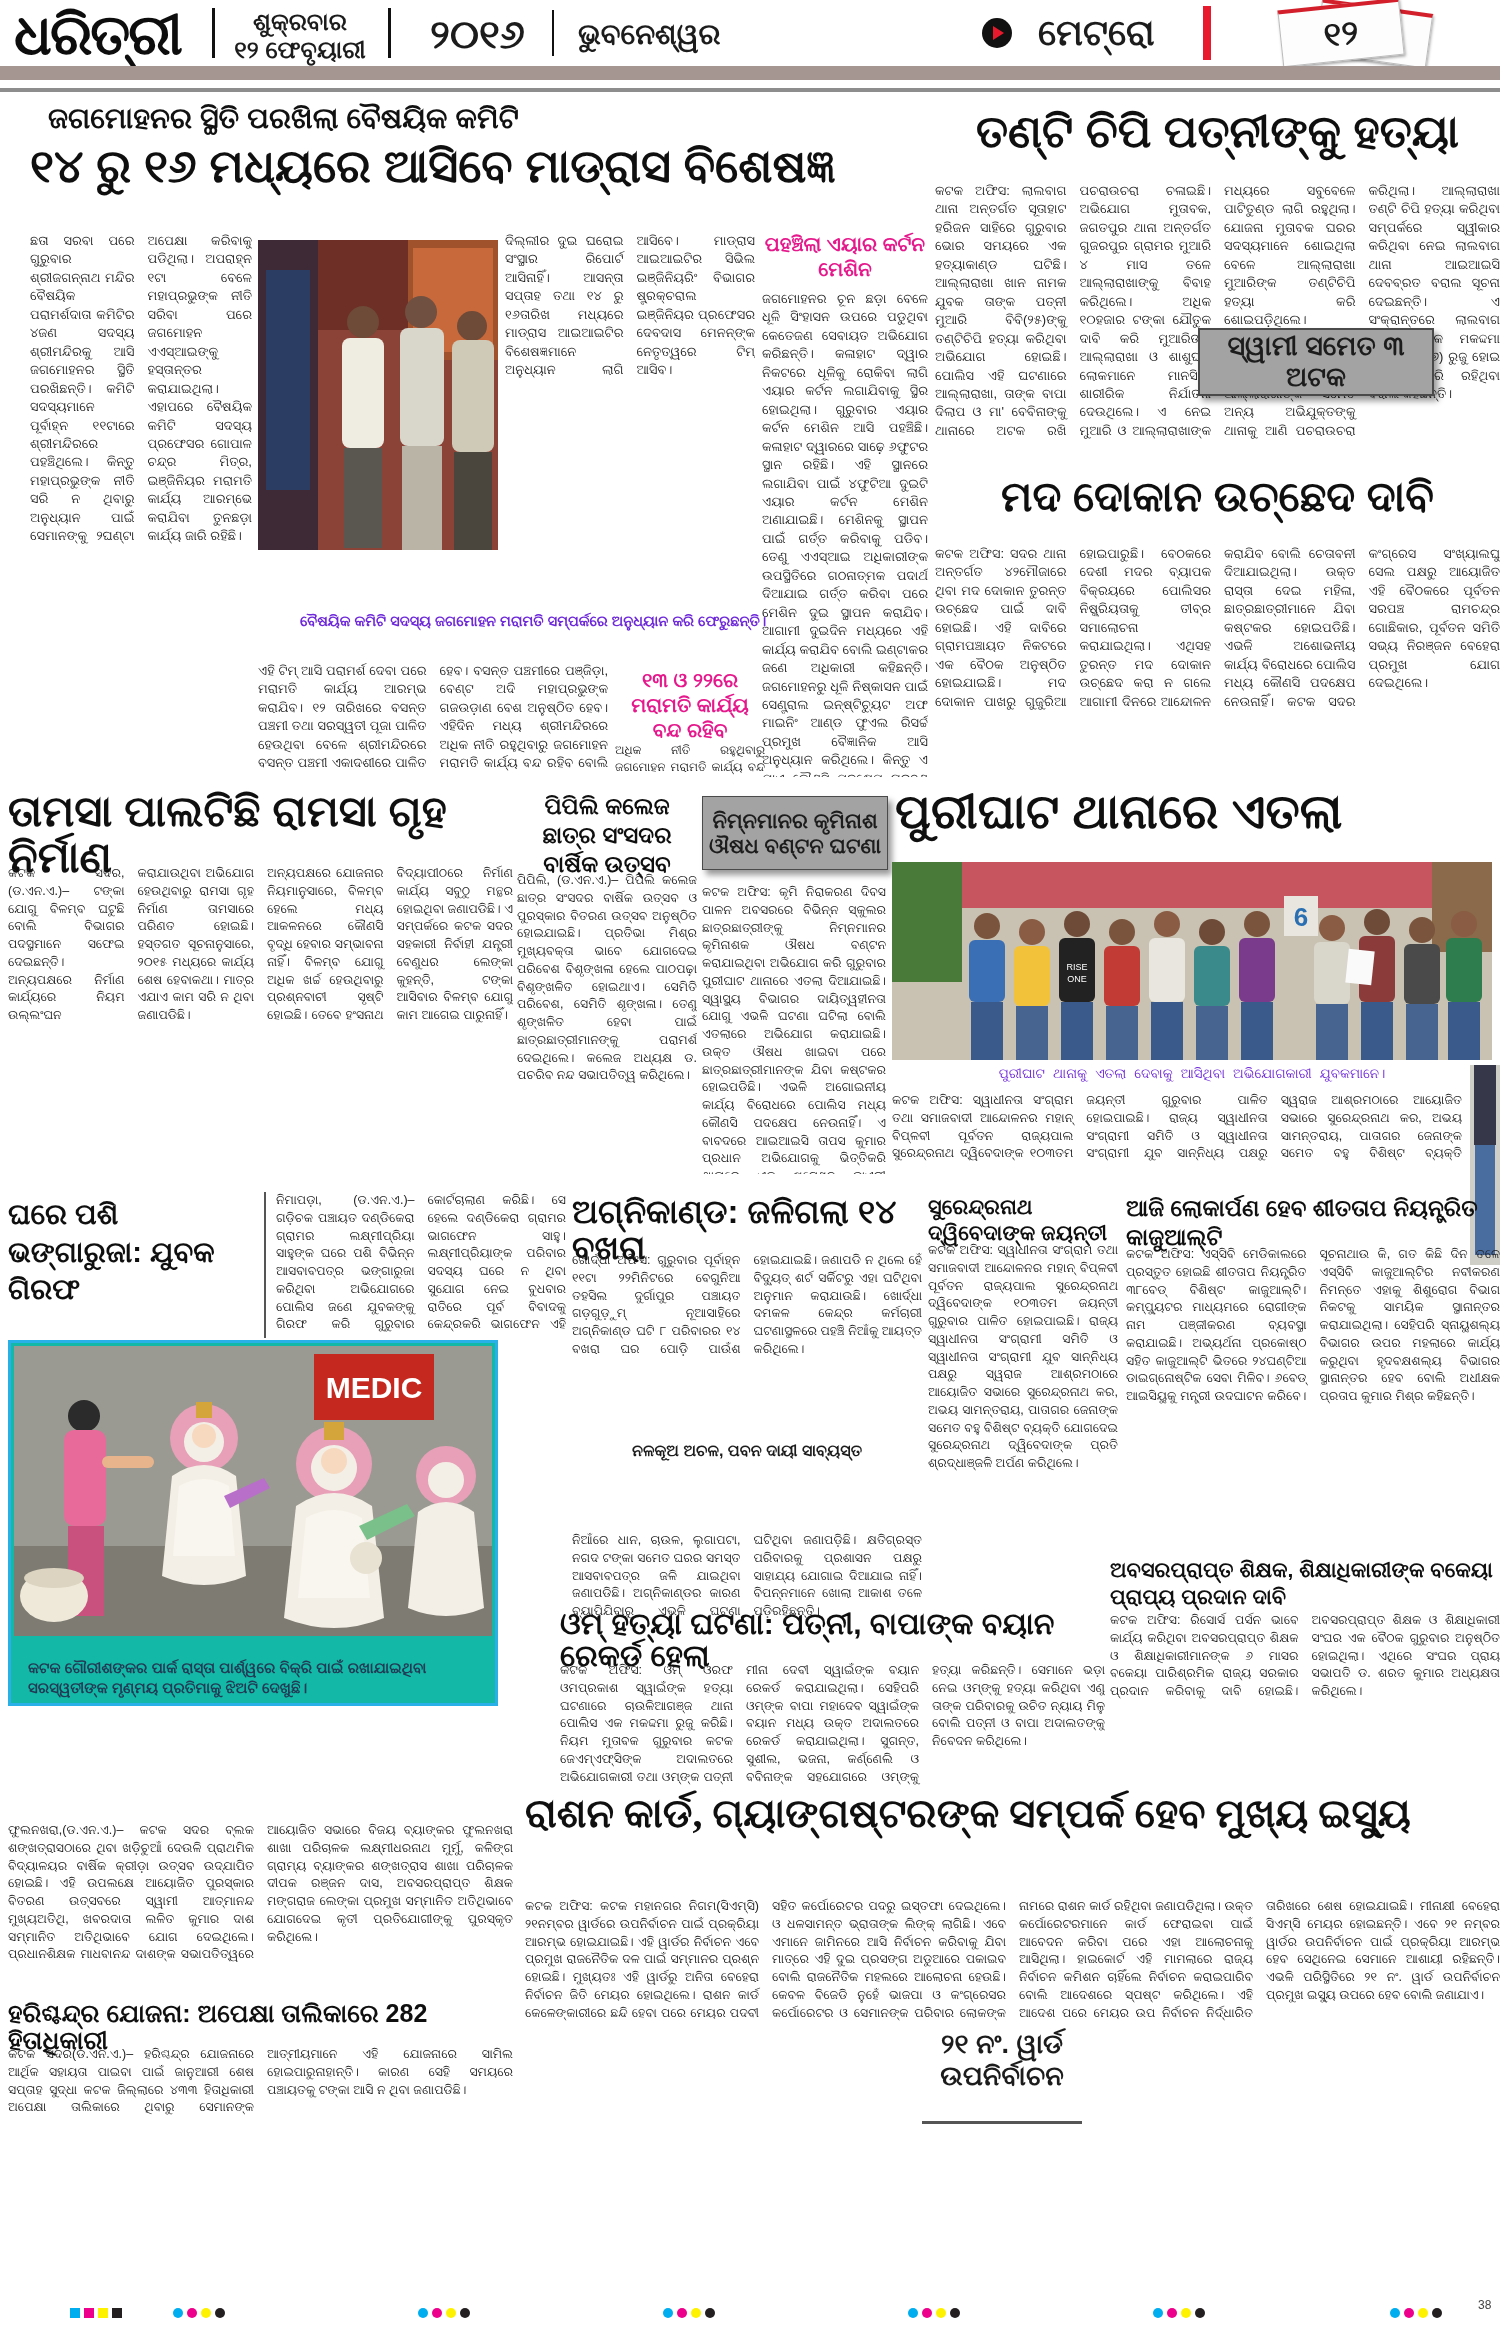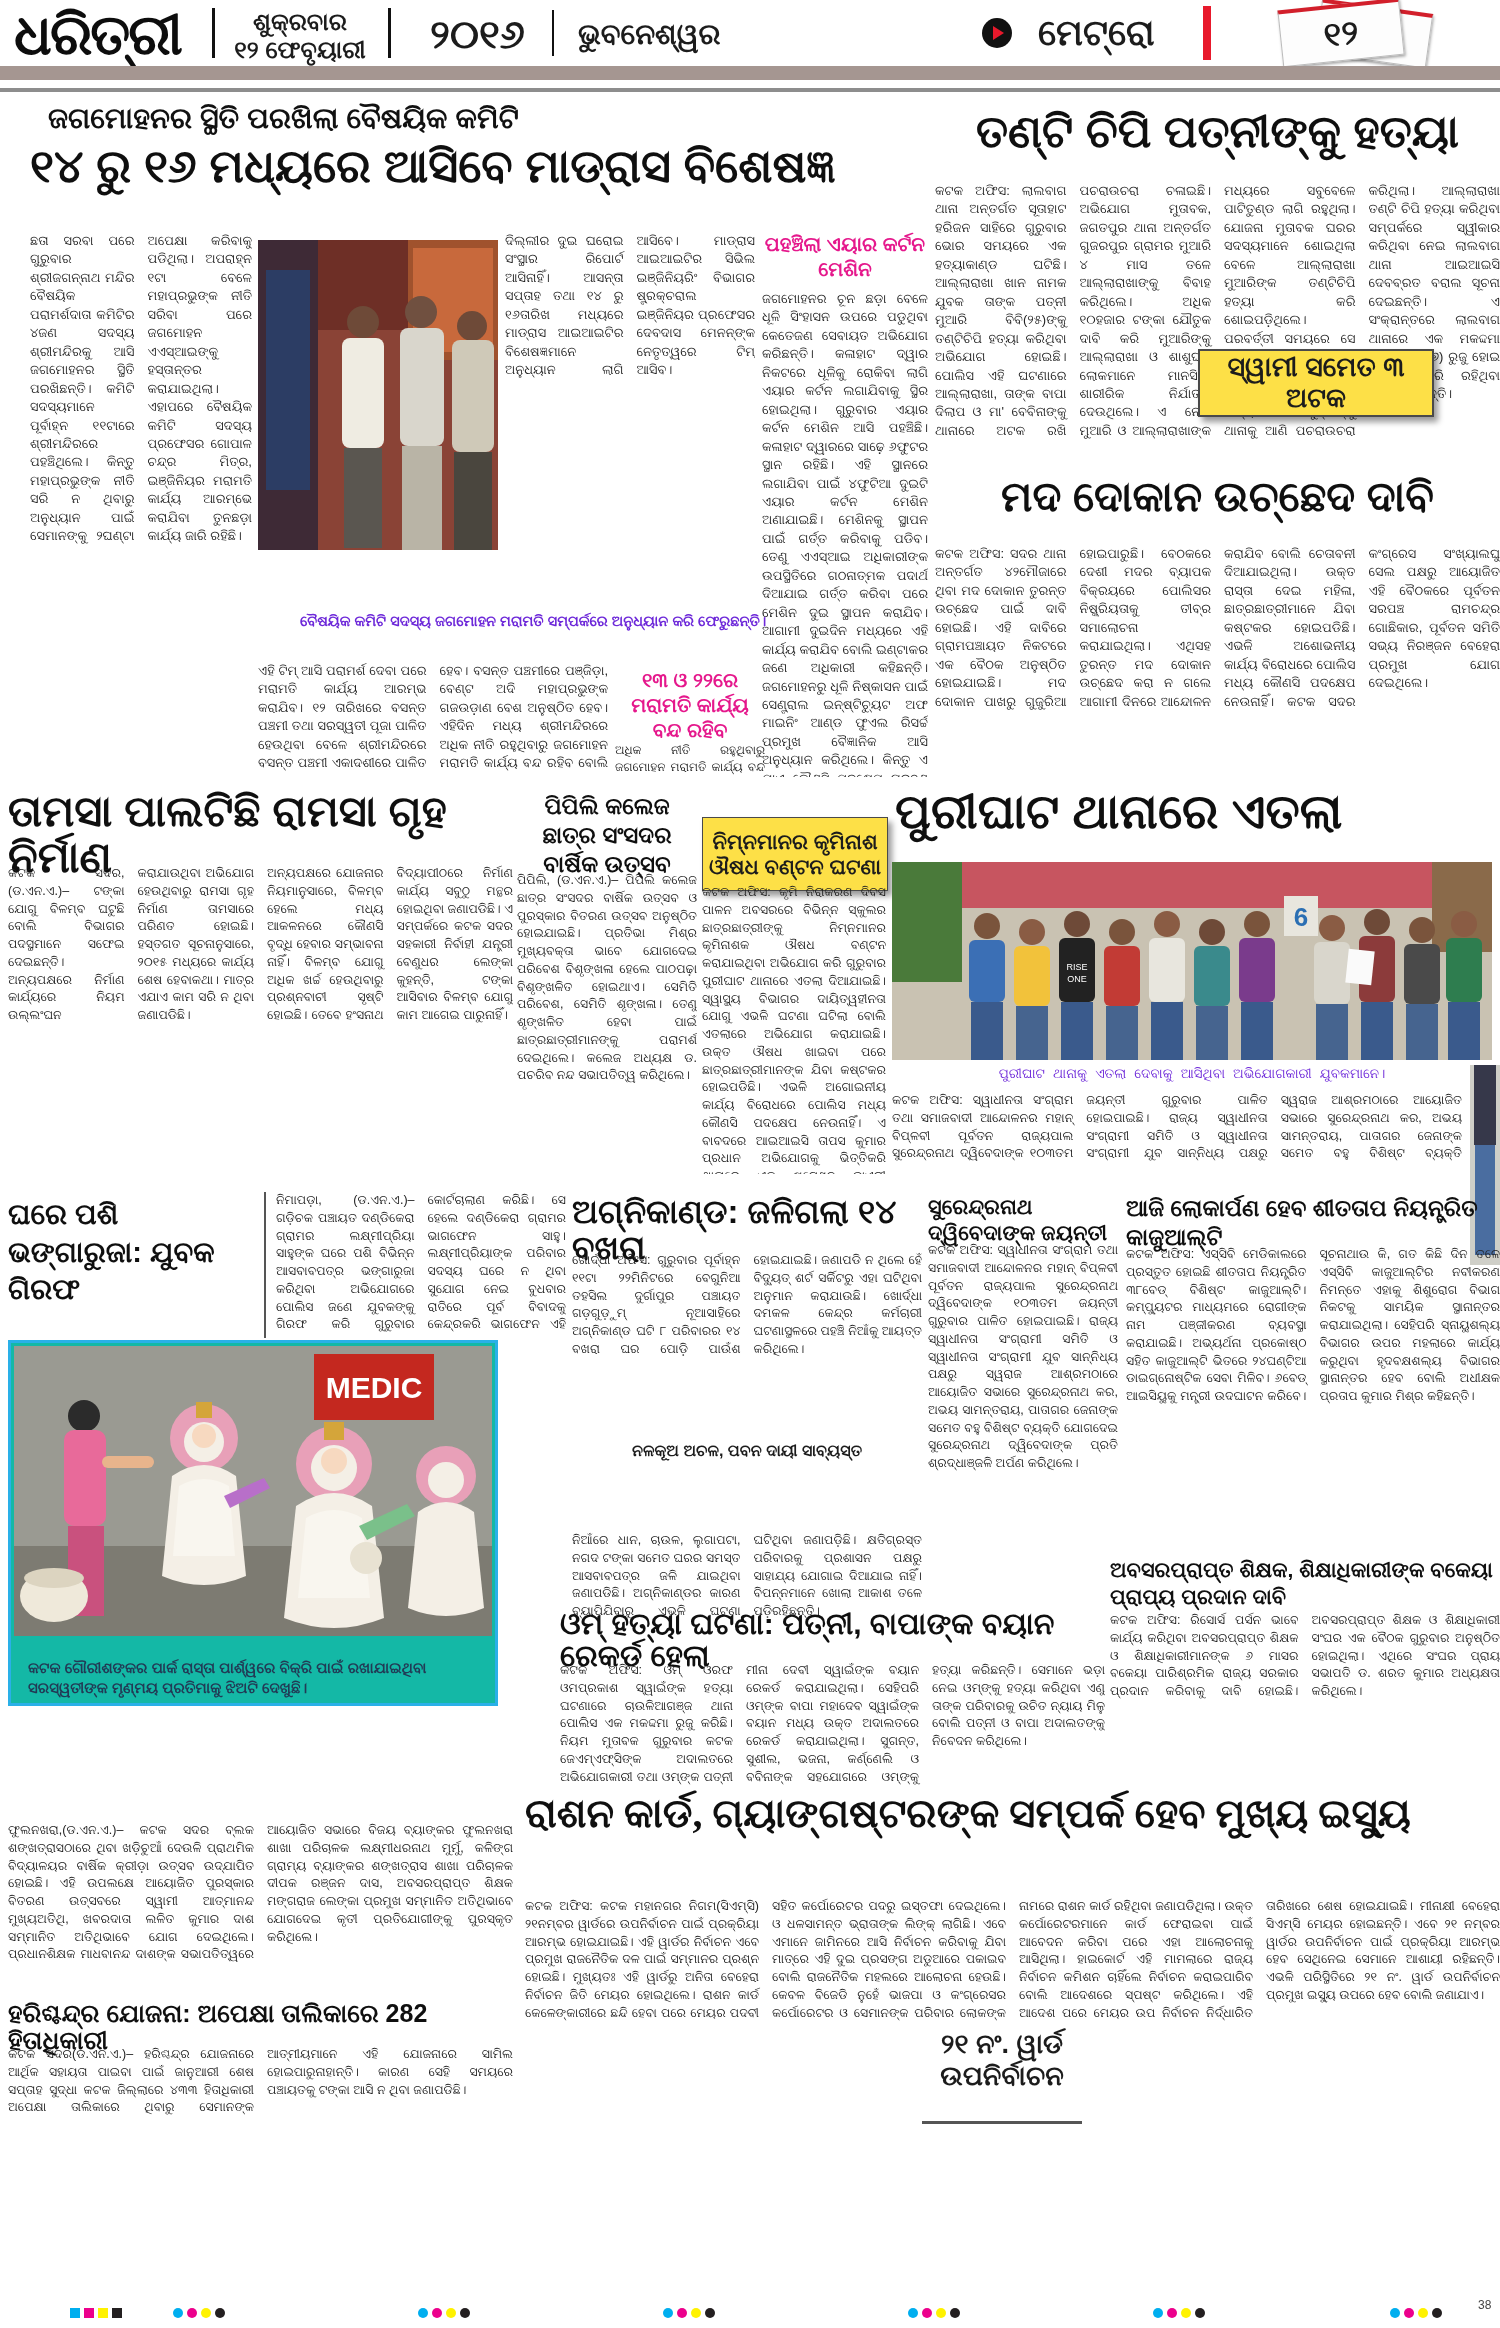--- a/index.html
+++ b/index.html
@@ -24,22 +24,22 @@
   .tan-bar{background:#a59691;height:14px;width:100%;}
   .gray-rule{background:#8d8d8d;height:4px;width:100%;}
   
   .kicker{font-size:29px;font-weight:600;color:#111;}
   .hl{font-weight:800;color:#0f0f0f;line-height:1.08;}
   .body-txt{font-size:13px;line-height:1.42;text-align:justify;color:#222;}
   .c2{column-count:2;column-gap:13px;}
   .c3{column-count:3;column-gap:13px;}
   .c4{column-count:4;column-gap:13px;}
   .pink{color:#e5188c;font-weight:700;text-align:center;line-height:1.25;}
-  .boxhead{background:#fde047;border:2px solid #4a4a4a;box-shadow:4px 5px 6px rgba(0,0,0,.4);
-           font-weight:800;text-align:center;display:flex;align-items:center;justify-content:center;margin-top:21px;}
+  .boxhead{background:#a3a3a3;border:2px solid #4a4a4a;box-shadow:4px 5px 6px rgba(0,0,0,.4);
+           font-weight:800;text-align:center;display:flex;align-items:center;justify-content:center;}
   .caption{font-size:14.5px;font-weight:700;color:#6d28d9;line-height:1.3;}
   .vrule{width:2px;background:#555;}
   .subbox-title{font-size:27px;font-weight:800;text-align:center;line-height:1.2;border-bottom:3px solid #555;
                 padding-bottom:28px;background:#fff;}
   .inset-bold{font-size:16px;font-weight:800;text-align:center;margin:6px 0;}
   .photo{display:block;}
   .regline{position:absolute;bottom:6px;left:0;width:100%;height:18px;}
   .pgnum{font-size:12px;color:#444;}
 </style>
 </head>

